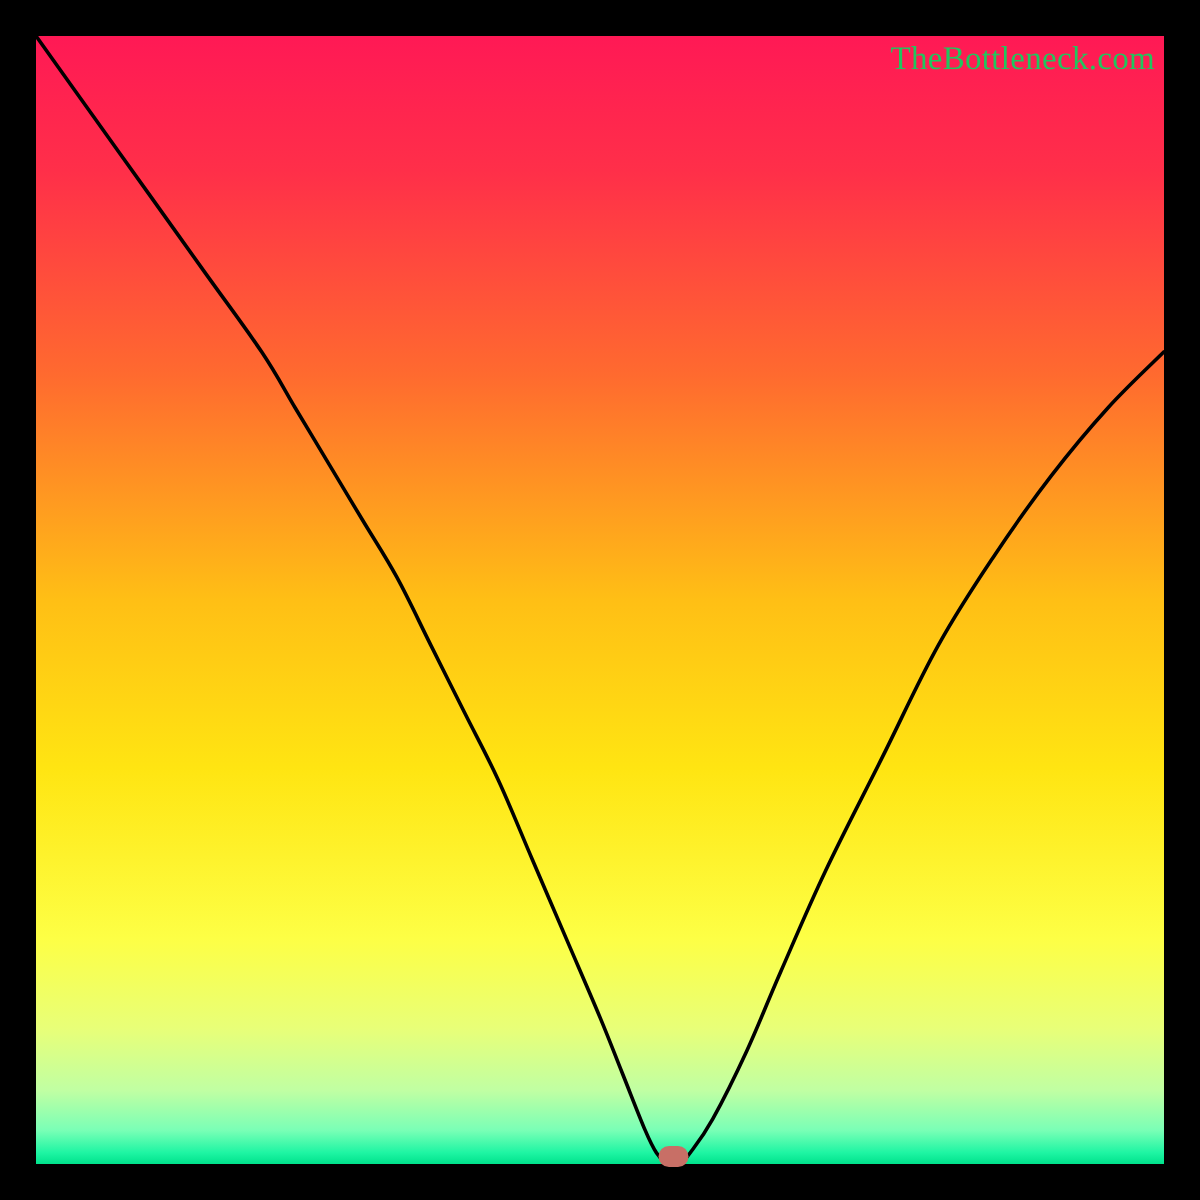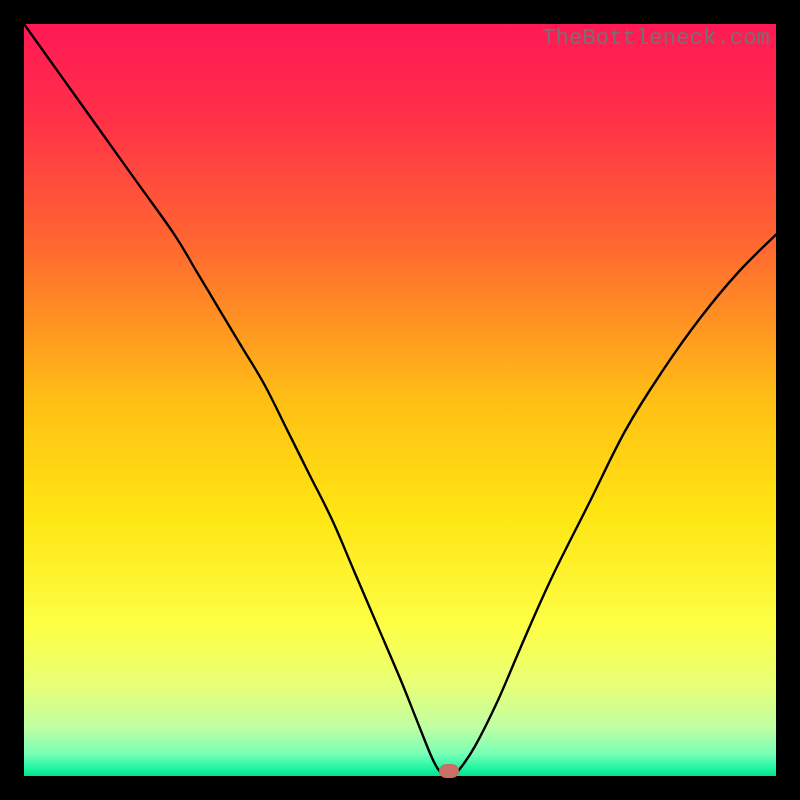--- a/index.html
+++ b/index.html
@@ -22,24 +22,24 @@
     position: absolute;
     left: 0;
     top: 0;
     width: 752px;
     height: 752px;
   }
   .watermark {
     position: absolute;
     top: 2px;
     right: 6px;
-    font-family: Liberation Mono, monospace;
+    font-family: Liberation Serif, serif;
     font-size: 22px;
     font-weight: 500;
-    color: #737373;
+    color: #22c55e;
     letter-spacing: 0.2px;
     z-index: 10;
   }
   .marker {
     position: absolute;
     width: 20px;
     height: 14px;
     border-radius: 7px;
     z-index: 5;
   }

